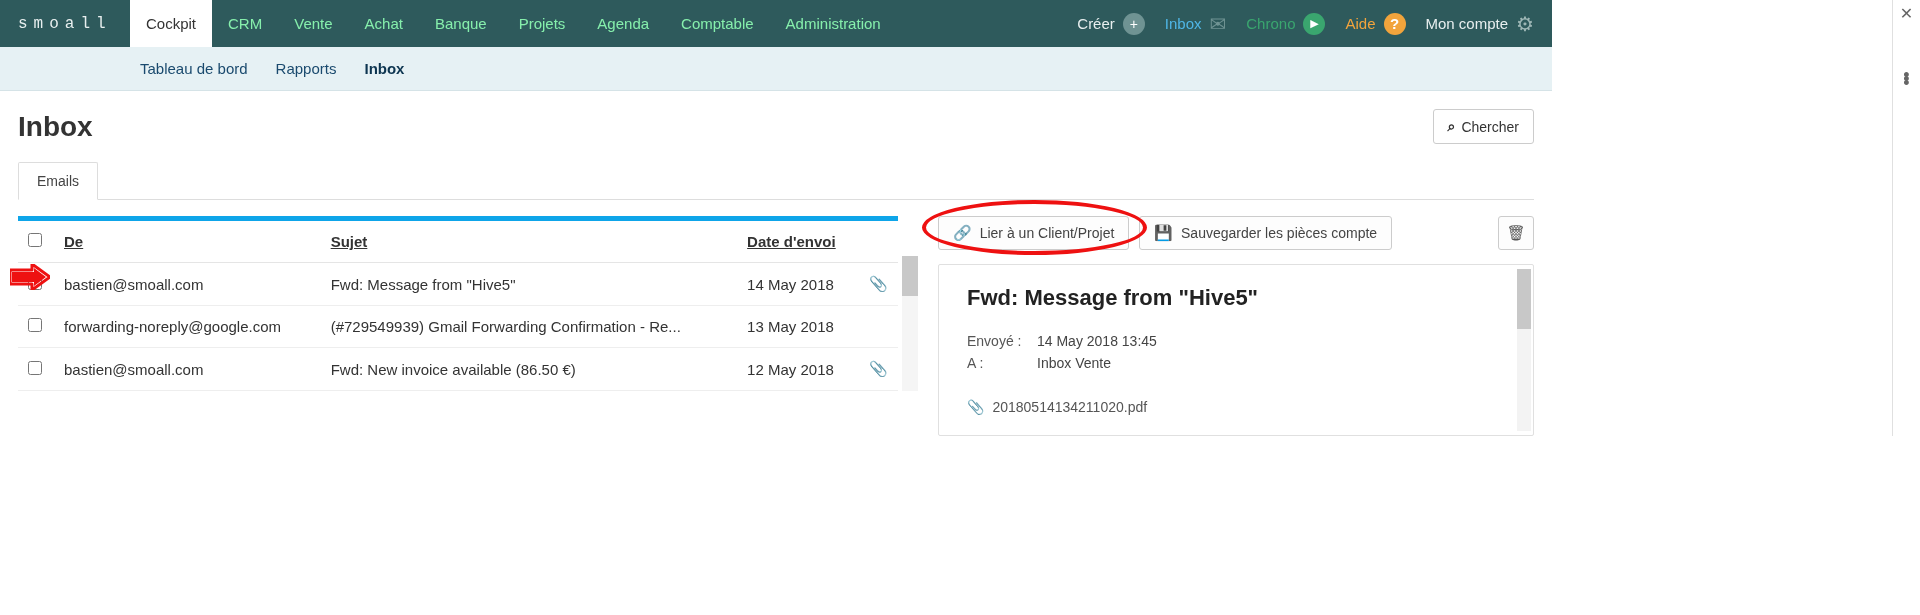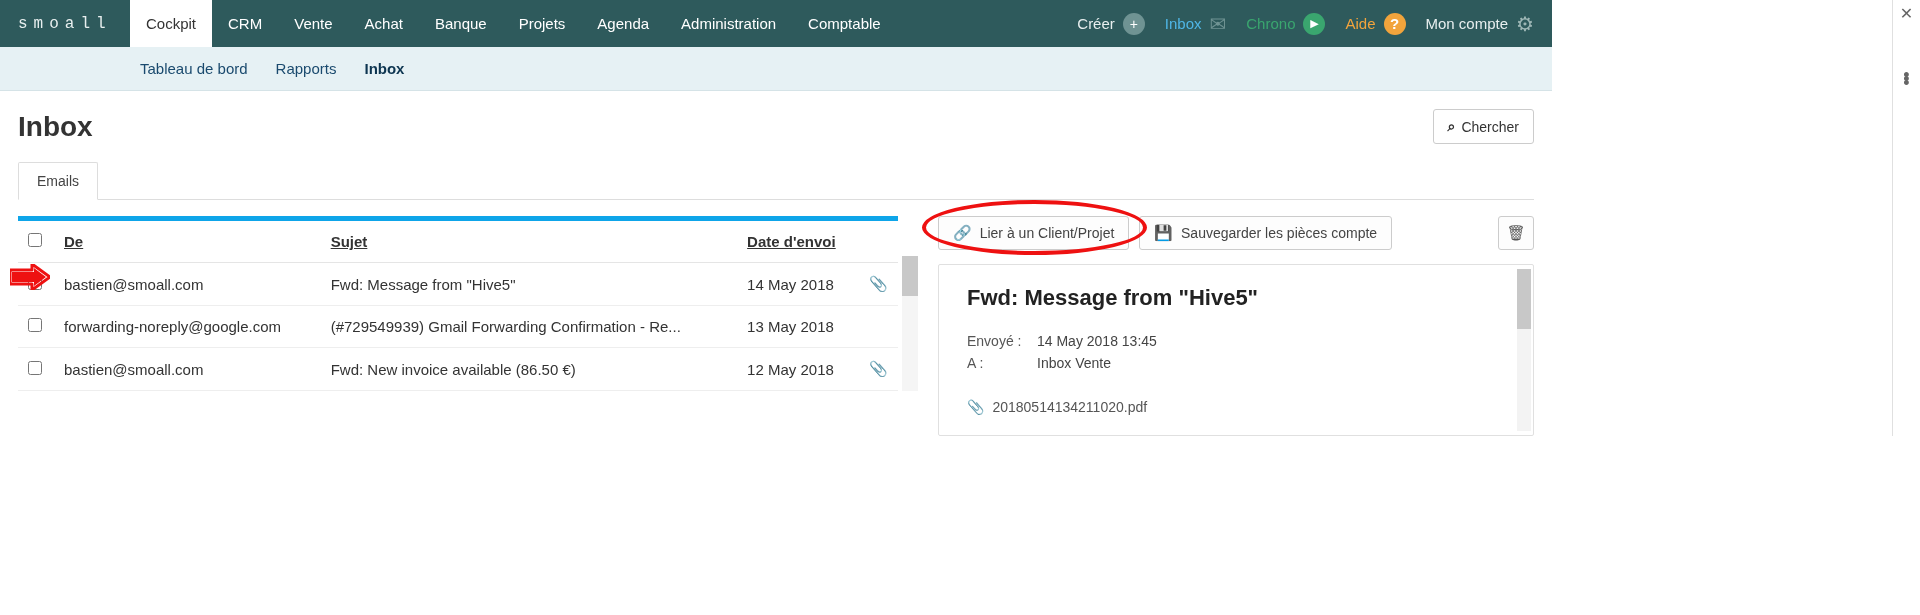--- a/index.html
+++ b/index.html
@@ -9,21 +9,21 @@
   .right-gutter { position: absolute; right: 0; top: 0; width: 28px; height: 615px; background: #fff; border-left: 1px solid #e0e0e0; display: flex; flex-direction: column; align-items: center; }
   .gutter-close { font-size: 16px; color: #666; margin-top: 4px; cursor: pointer; }
   .gutter-dots { font-size: 18px; color: #666; margin-top: 50px; cursor: pointer; line-height: 4px; }
   .gutter-dots span { display:block; }
 
   .app { width: 1552px; position: relative; }
 
   .topnav { background: #2e5a5c; height: 47px; display: flex; align-items: stretch; color: #d0dcdb; font-size: 15px; }
   .logo { width: 130px; display:flex; align-items:center; padding-left:18px; color:#e8efef; font-family: 'Courier New', monospace; font-size:16px; letter-spacing:6px; font-weight: 300;}
   .nav-tabs { display: flex; align-items: stretch; }
-  .nav-tab { padding: 0 16px; display:flex; align-items:center; cursor:pointer; color:#ffffff; }
+  .nav-tab { padding: 0 16px; display:flex; align-items:center; cursor:pointer; color:#86efac; }
   .nav-tab.active { background:#fff; color:#333; }
   .nav-right { margin-left:auto; display:flex; align-items:center; gap:20px; padding-right:18px; }
   .nav-action { display:flex; align-items:center; gap:8px; cursor:pointer; font-size:15px; }
   .nav-action .circ { width:22px; height:22px; border-radius:50%; display:inline-flex; align-items:center; justify-content:center; font-size:14px; background:#6f9393; color:#fff; }
   .nav-action.inbox-a { color:#4fb6e6; }
   .nav-action.inbox-a .env { color:#6f9393; font-size:20px;}
   .nav-action.chrono-a { color:#3aa66f; }
   .nav-action.chrono-a .play { width:22px; height:22px; border-radius:50%; background:#3aa66f; display:inline-flex; align-items:center; justify-content:center; color:#fff; font-size:11px;}
   .nav-action.aide-a { color:#f2a43c; }
   .nav-action.aide-a .q { width:22px; height:22px; border-radius:50%; background:#f2a43c; color:#fff; display:inline-flex; align-items:center; justify-content:center; font-weight:bold;}
@@ -86,22 +86,22 @@
     <div class="topnav">
       <div class="logo">smoall</div>
       <div class="nav-tabs">
         <div class="nav-tab active">Cockpit</div>
         <div class="nav-tab">CRM</div>
         <div class="nav-tab">Vente</div>
         <div class="nav-tab">Achat</div>
         <div class="nav-tab">Banque</div>
         <div class="nav-tab">Projets</div>
         <div class="nav-tab">Agenda</div>
+        <div class="nav-tab">Comptable</div>
         <div class="nav-tab">Administration</div>
-        <div class="nav-tab">Comptable</div>
       </div>
       <div class="nav-right">
         <div class="nav-action creer-a">
           <span>Créer</span>
           <span class="circ">+</span>
         </div>
         <div class="nav-action inbox-a">
           <span>Inbox</span>
           <span class="env">✉</span>
         </div>

